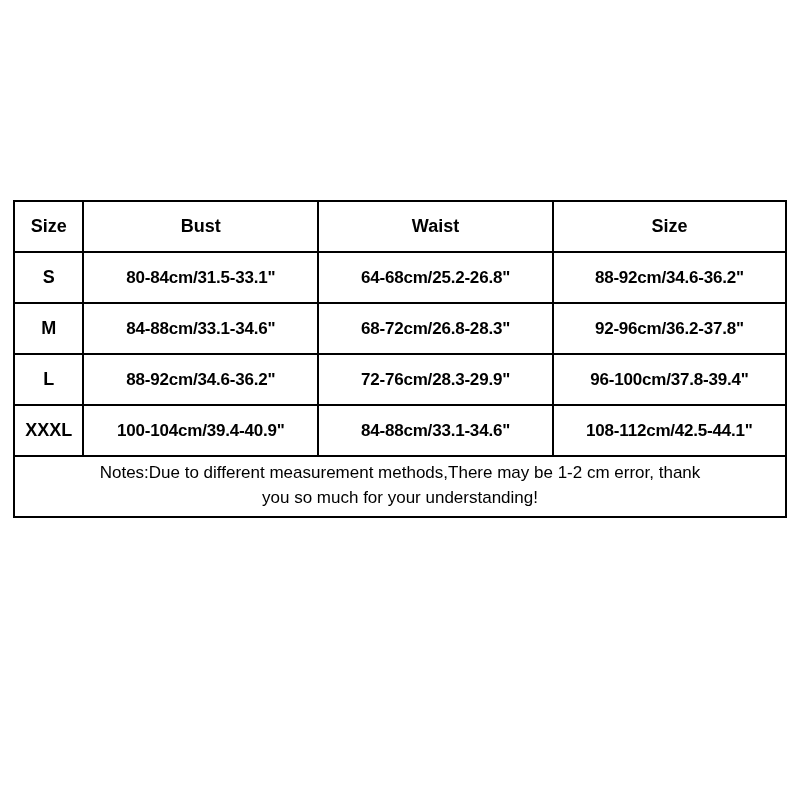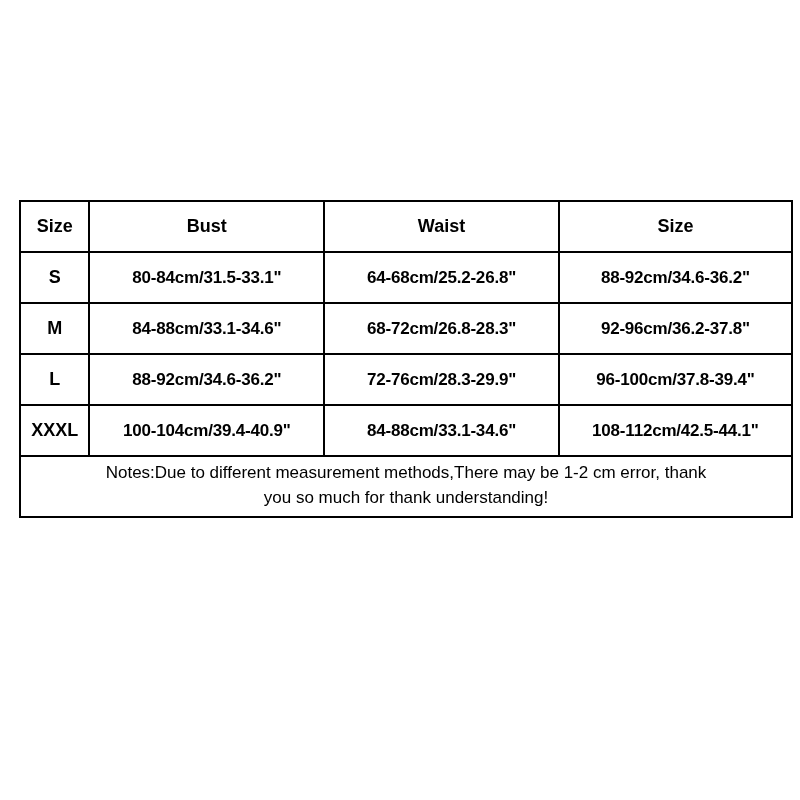--- a/index.html
+++ b/index.html
@@ -14,21 +14,21 @@
     -webkit-font-smoothing: antialiased;
   }
   #page {
     position: relative;
     width: 800px;
     height: 800px;
     background: #ffffff;
   }
   #chart-wrap {
     position: absolute;
-    left: 19px;
+    left: 13px;
     top: 200px;
     width: 774px;
   }
   table.size-chart {
     border-collapse: collapse;
     width: 100%;
     table-layout: fixed;
     border: 2px solid #000000;
   }
   table.size-chart th,
@@ -114,19 +114,19 @@
         </tr>
         <tr>
           <td class="size-cell">XXXL</td>
           <td class="meas">100-104cm/39.4-40.9"</td>
           <td class="meas">84-88cm/33.1-34.6"</td>
           <td class="meas">108-112cm/42.5-44.1"</td>
         </tr>
         <tr>
           <td class="notes-cell" colspan="4">
             <span class="notes-line">Notes:Due to different measurement methods,There may be 1-2 cm error, thank</span>
-            <span class="notes-line">you so much for thank understanding!</span>
+            <span class="notes-line">you so much for your understanding!</span>
           </td>
         </tr>
       </tbody>
     </table>
   </div>
 </div>
 
 </body></html>

